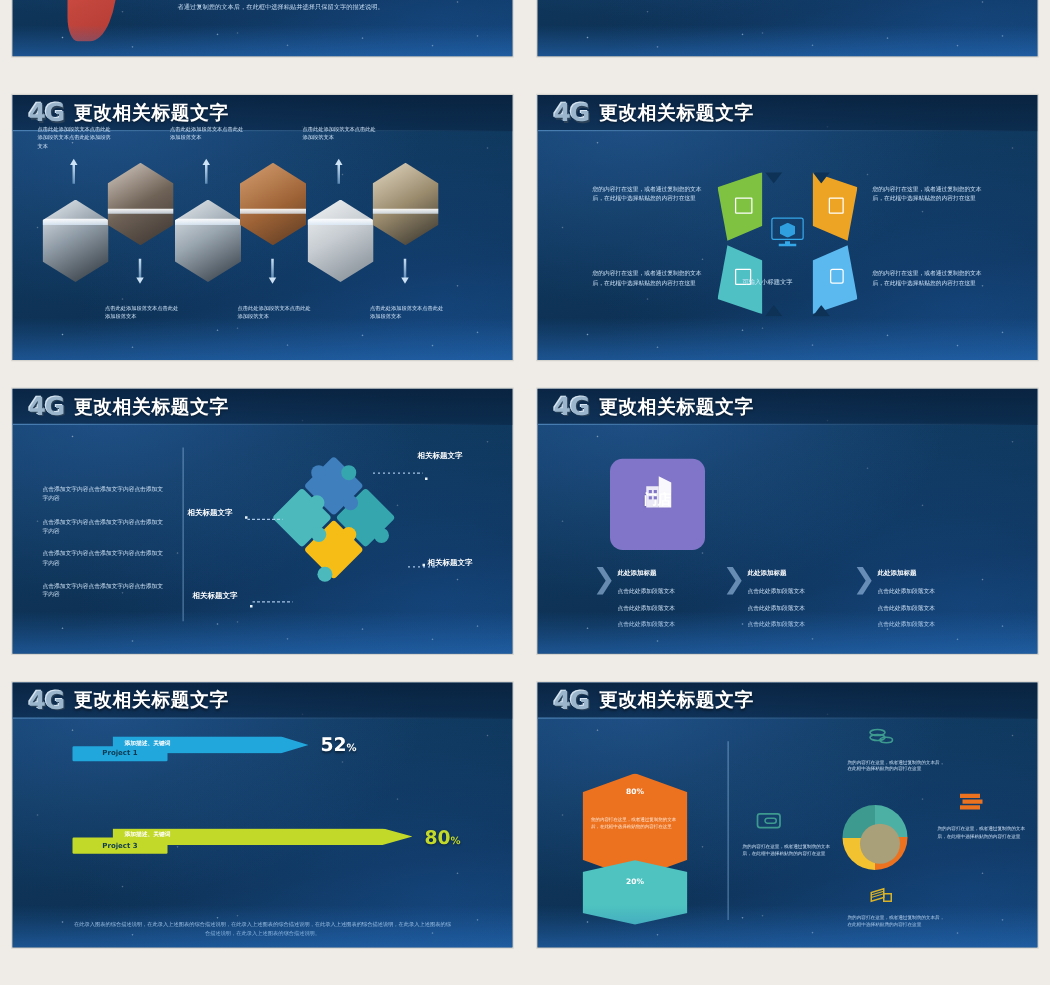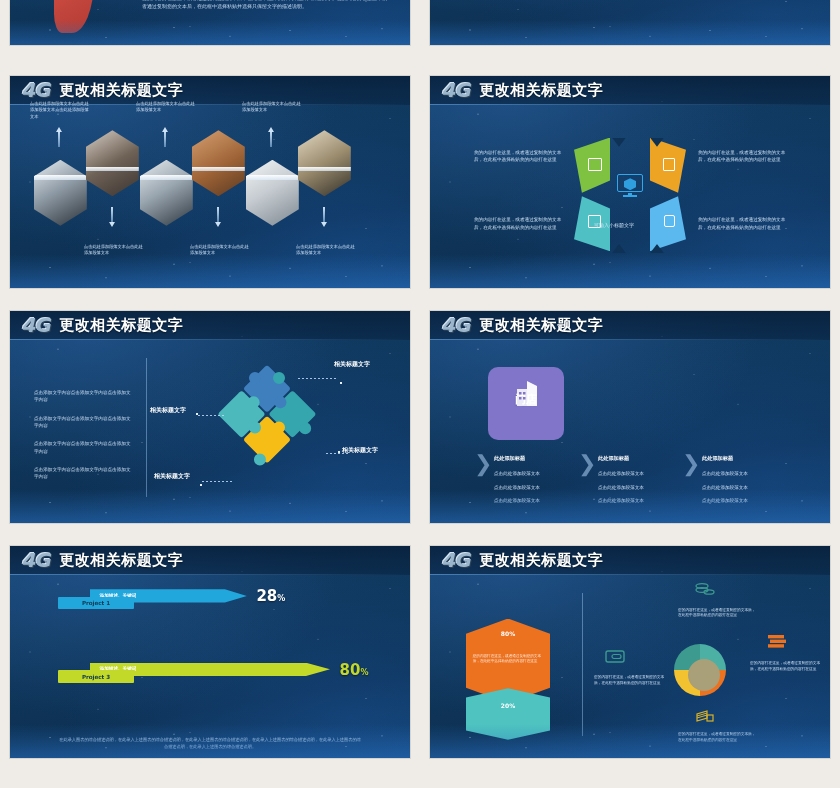--- a/index.html
+++ b/index.html
@@ -49,21 +49,21 @@
   }
 
   
   .hdr{position:absolute;left:0;top:0;right:0;height:13.5%;
     background:linear-gradient(180deg,rgba(8,32,60,.88),rgba(10,40,72,.72));
     display:flex;align-items:center;}
   .hdr:after{content:"";position:absolute;left:0;right:0;bottom:0;height:1px;
     background:linear-gradient(90deg,rgba(120,190,255,.55),rgba(120,190,255,0));}
   .logo4g{margin-left:3.2%;font-weight:bold;font-size:20px;letter-spacing:-1px;
     color:#9bb6cc;text-shadow:1px 1px 0 #2b4258,-1px -1px 0 #d5e4f0;
-    font-style:italic;line-height:1;}
+    line-height:1;}
   .hdr-title{margin-left:8px;color:#ffffff;font-weight:bold;font-size:15px;
     letter-spacing:.5px;text-shadow:0 1px 2px rgba(0,0,0,.5);}
 
   .body{position:absolute;left:0;right:0;top:13.5%;bottom:0;}
 
   
   .t{position:absolute;color:#cfe2f5;font-size:4.2px;line-height:1.55;}
   .lbl{position:absolute;color:#ffffff;font-weight:bold;font-size:6px;}
   .s1-shoe{position:absolute;left:11%;top:30%;width:10%;height:62%;
     background:linear-gradient(150deg,#e05a4e,#b23a33);
@@ -371,21 +371,21 @@
   </div>
 
   <div class="body">
 
     <div class="bar-row" style="left:12%;top:8%;width:80%;">
       <div class="bar-arrow" style="left:10%;width:49%;background:#22a7dd;
                   clip-path:polygon(0 0,86% 0,100% 50%,86% 100%,0 100%);"></div>
       <div class="bar-kw" style="left:13%;top:28%;">添加描述、关键词</div>
       <div class="bar-tag" style="background:#22a7dd;">Project 1</div>
       <div class="bar-pct" style="left:62%;top:-12%;color:#ffffff;">
-        <span style="font-size:15px">28</span><span>%</span>
+        <span style="font-size:15px">52</span><span>%</span>
       </div>
     </div>
 
 
     <div class="bar-row" style="left:12%;top:48%;width:80%;">
       <div class="bar-arrow" style="left:10%;width:75%;background:#c3d92a;
                   clip-path:polygon(0 0,90% 0,100% 50%,90% 100%,0 100%);"></div>
       <div class="bar-kw" style="left:13%;top:28%;">添加描述、关键词</div>
       <div class="bar-tag" style="background:#c3d92a;">Project 3</div>
       <div class="bar-pct" style="left:88%;top:-6%;color:#c3d92a;">

